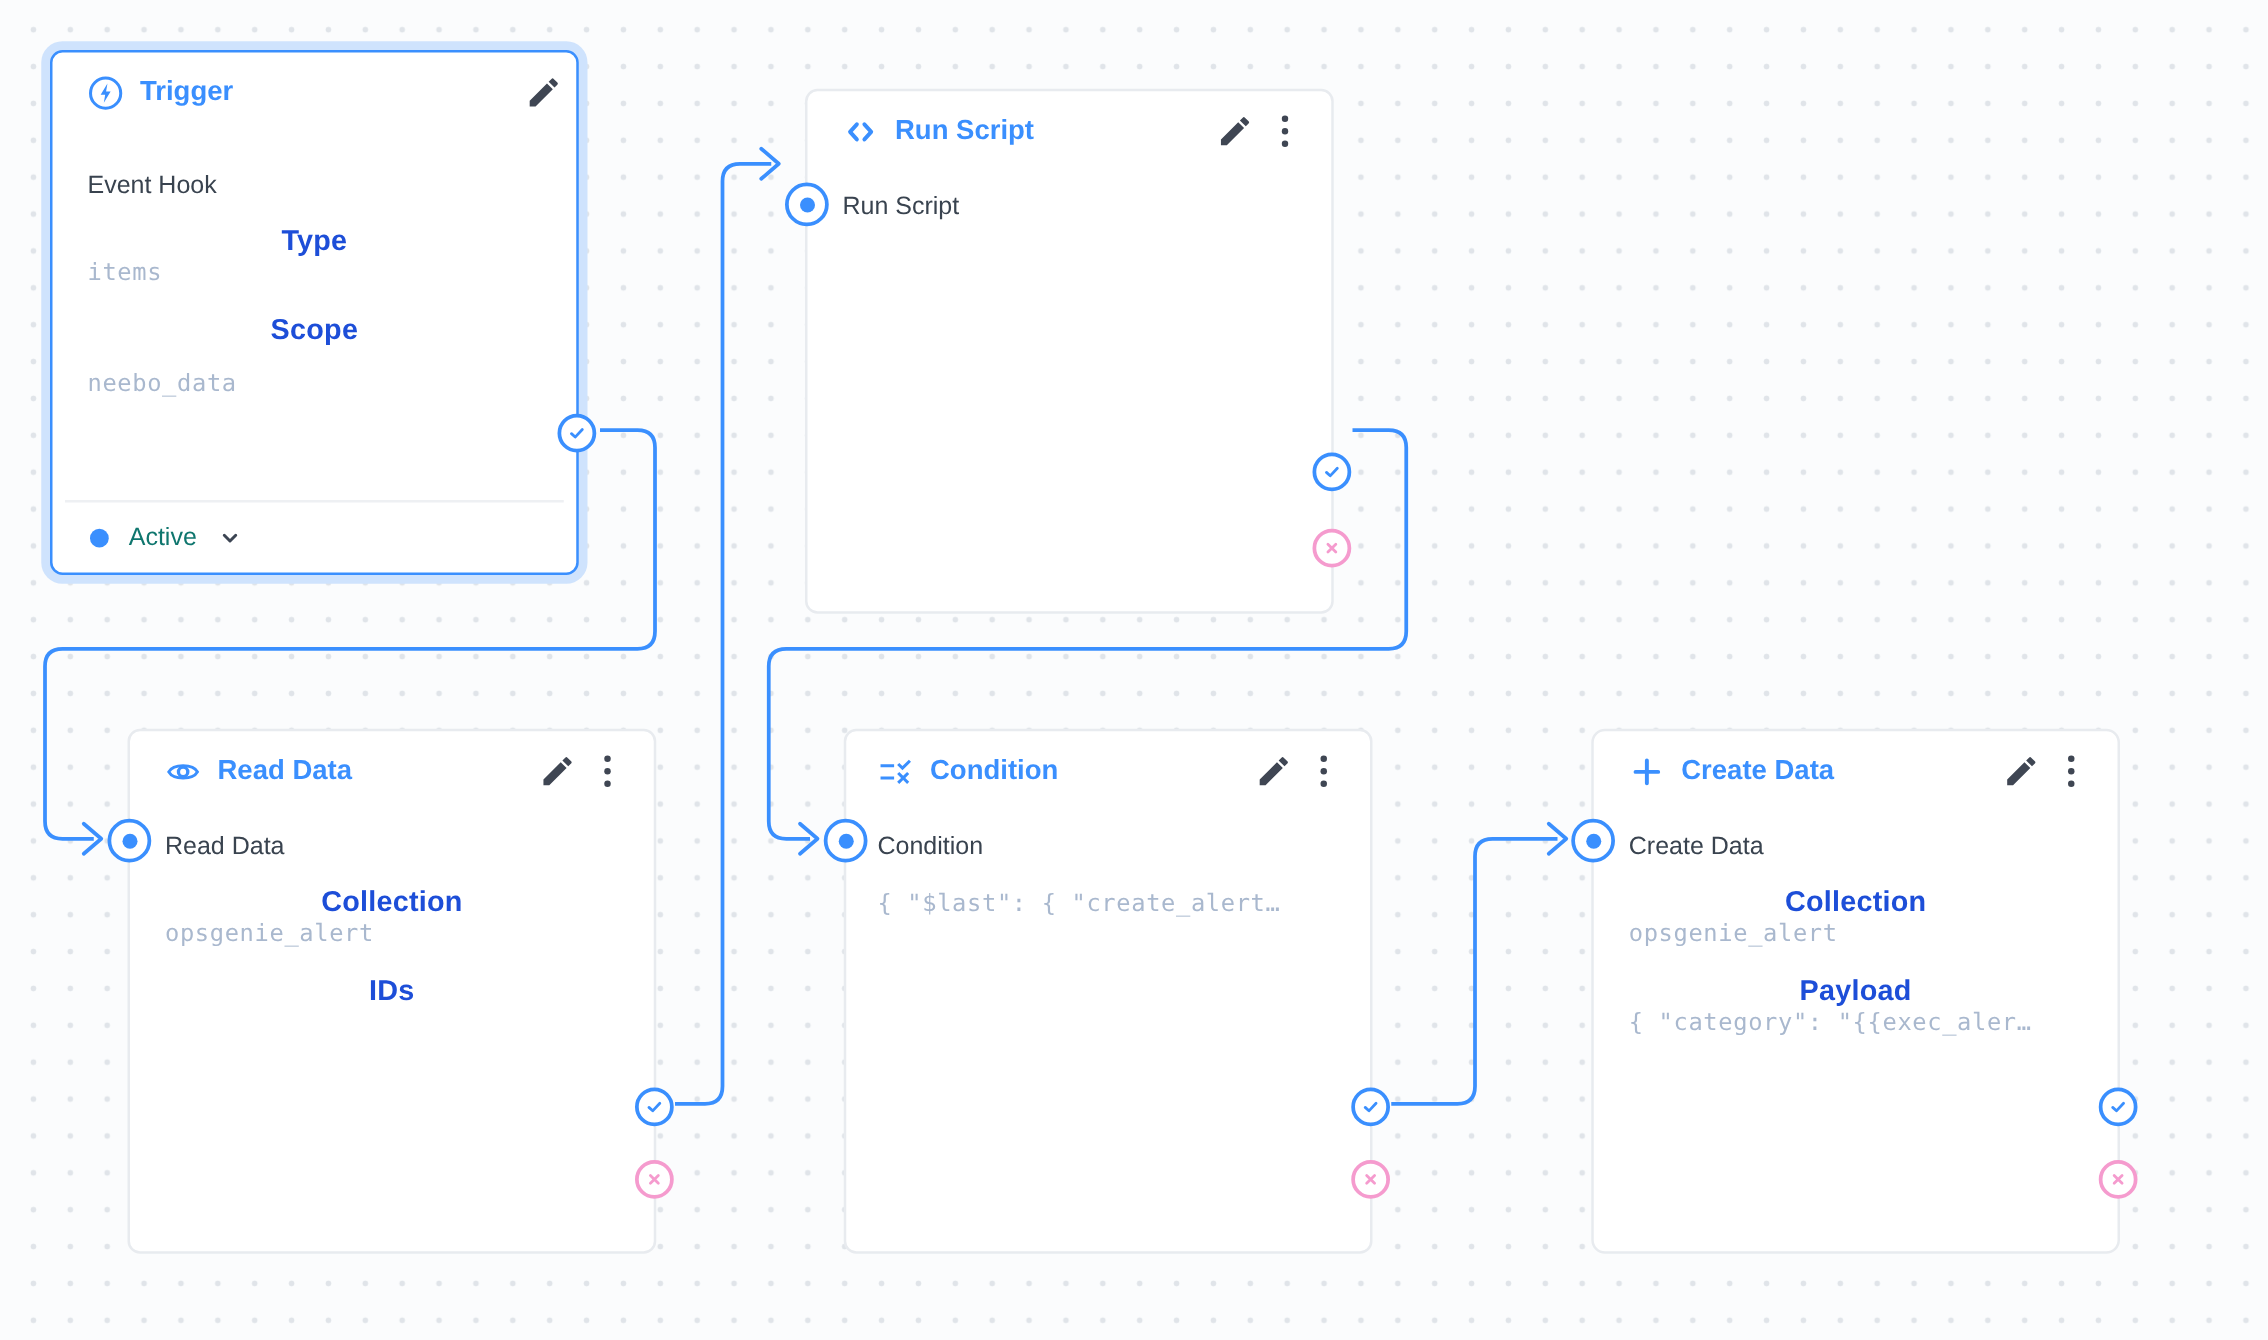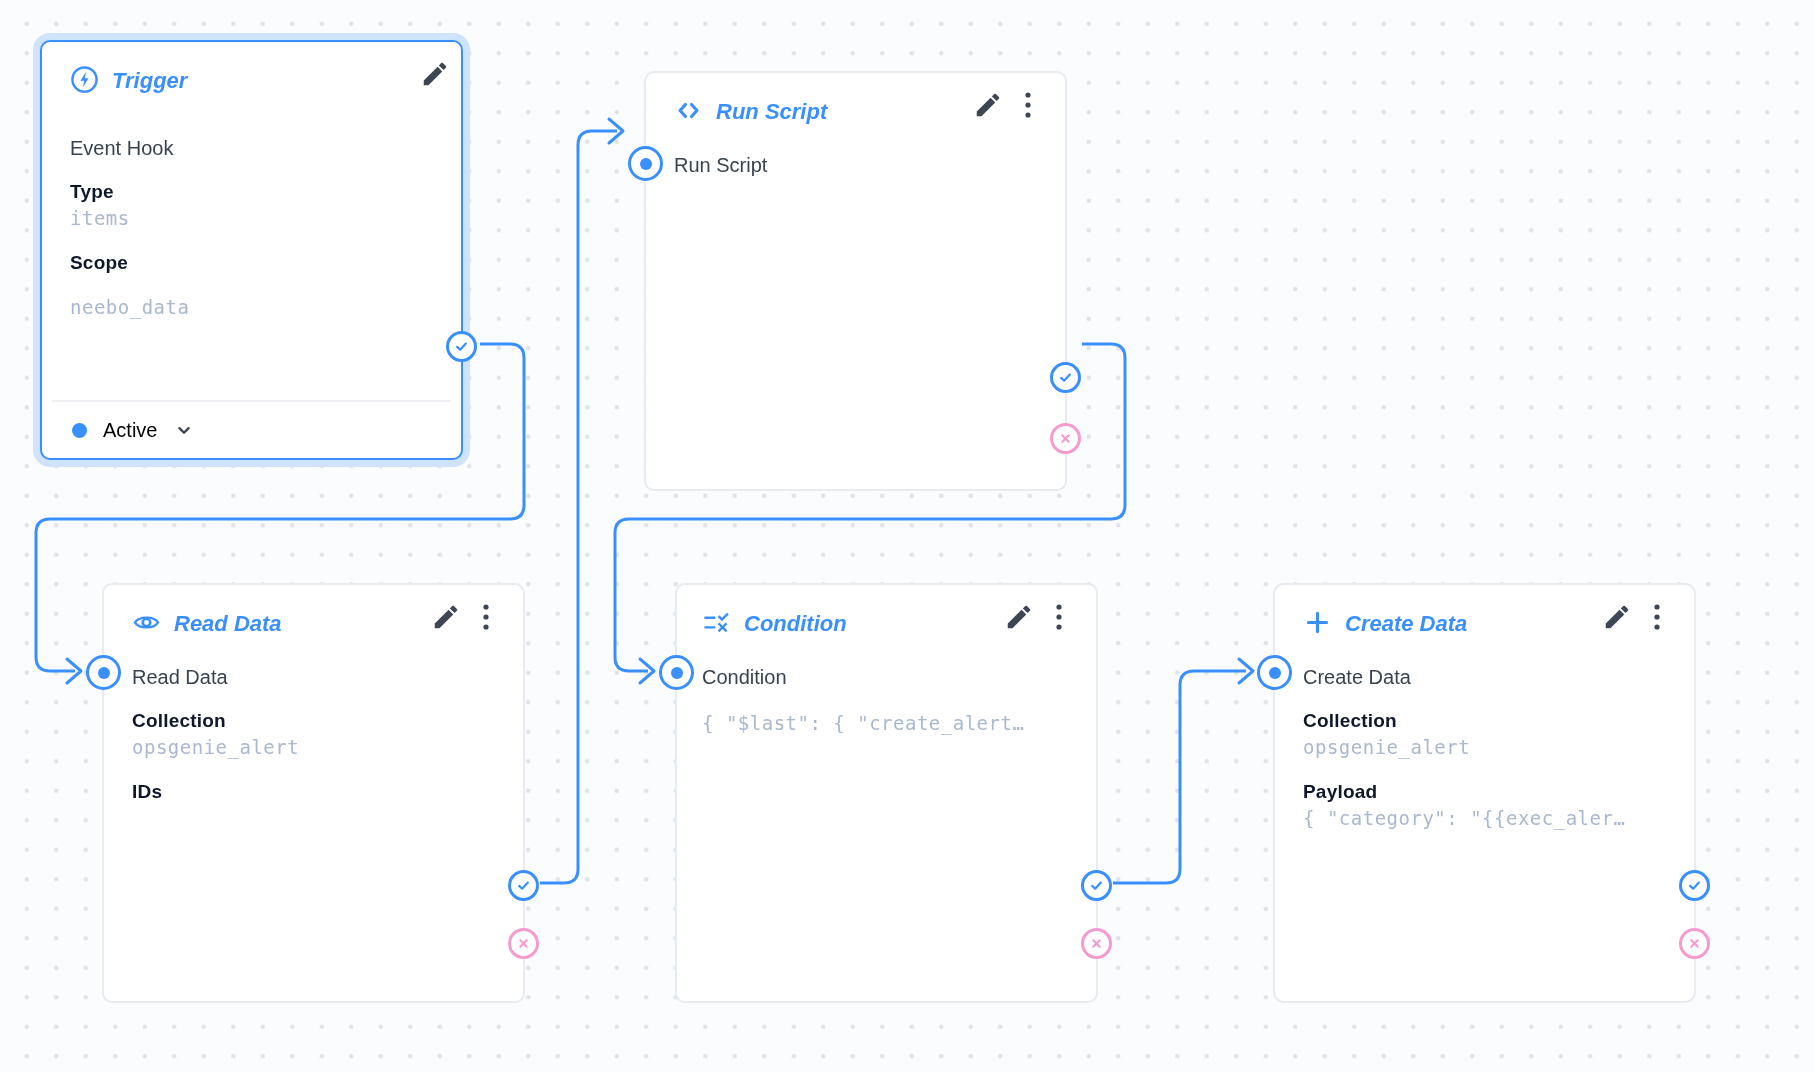--- a/index.html
+++ b/index.html
@@ -14,43 +14,43 @@
   svg.wires{position:absolute;left:0;top:0;z-index:1;}
   .wire{stroke:#3a8ffe;stroke-width:3;fill:none;}
   .wire-head{stroke:#3a8ffe;stroke-width:3;fill:none;stroke-linecap:round;stroke-linejoin:round;}
 
   .node{
     position:absolute;z-index:2;width:423px;height:420px;box-sizing:border-box;
     background:#fff;border:2px solid #e8ebef;border-radius:10px;
     padding:18px 28px 0 28px;
   }
   .node.selected{border-color:#3a8ffe;box-shadow:0 0 0 7px #cfe3fd;}
-  .node-header{display:flex;align-items:flex-end;gap:13px;height:34px;font-style:italic;}
+  .node-header{display:flex;align-items:flex-start;gap:13px;height:34px;}
   .node-icon{width:29px;height:29px;flex:0 0 auto;}
   .node-icon svg{width:29px;height:29px;display:block;}
   .node-title{font-size:22px;font-weight:700;color:#3a8ffe;white-space:nowrap;}
 
   .icon-btn{position:absolute;top:17px;background:none;border:none;padding:0;margin:0;cursor:pointer;}
   .icon-btn svg{display:block;}
   .btn-edit{right:62px;width:30px;height:30px;}
   .node.no-menu .btn-edit{right:11px;}
   .btn-kebab{right:24px;width:26px;height:30px;display:flex;align-items:center;justify-content:center;}
 
   .node-sub{margin-top:40px;font-size:20px;line-height:28px;color:#39434f;white-space:nowrap;}
   .field{margin-top:18px;}
-  .field-label{font-size:19px;line-height:24px;font-weight:700;color:#0f172a;letter-spacing:.2px;}
+  .field-label{font-size:23px;line-height:24px;font-weight:700;color:#1d4ed8;letter-spacing:.2px;text-align:center;}
   .field-value{font-family:"DejaVu Sans Mono",monospace;font-size:19px;line-height:29px;color:#a9b8ce;letter-spacing:.5px;white-space:nowrap;overflow:hidden;}
 
   .node-footer{
     position:absolute;left:10px;right:10px;bottom:0;height:56px;
     border-top:2px solid #eef0f3;display:flex;align-items:center;gap:16px;padding-left:20px;
     cursor:pointer;
   }
   .status-dot{width:15px;height:15px;border-radius:50%;background:#3a8ffe;flex:0 0 auto;}
-  .status-label{font-size:20px;color:#000000;}
+  .status-label{font-size:20px;color:#0f766e;}
   .chevron{width:22px;height:22px;}
 
   .conn{position:absolute;box-sizing:border-box;background:#fff;border-radius:50%;z-index:3;}
   .conn-input{left:-18px;top:70px;width:35px;height:35px;border:3.5px solid #3a8ffe;display:flex;align-items:center;justify-content:center;}
   .node-runscript .conn-input{top:73px;}
   .conn-input .dot{width:12px;height:12px;border-radius:50%;background:#3a8ffe;}
   .conn-out{right:-16px;width:31px;height:31px;border:3px solid #3a8ffe;display:flex;align-items:center;justify-content:center;}
   .conn-out svg{width:19px;height:19px;display:block;}
   .conn-resolve{top:289px;}
   .conn-reject{top:350px;border-color:#f59bce;}

